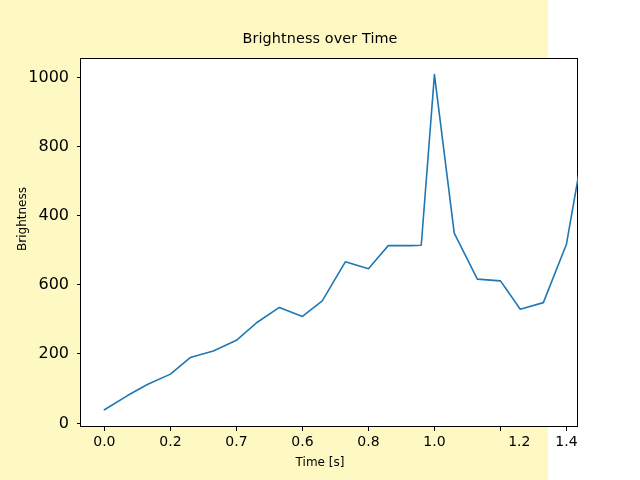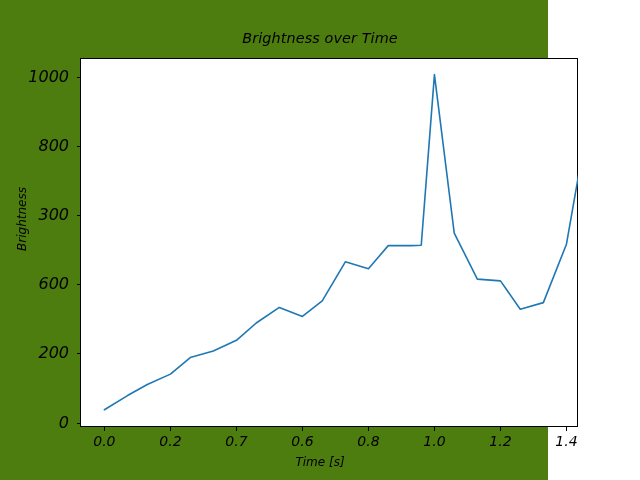--- a/index.html
+++ b/index.html
@@ -11,22 +11,21 @@
   body {
     width: 640px;
     height: 480px;
     font-family: "DejaVu Sans", sans-serif;
     overflow: hidden;
   }
   #figure {
     position: relative;
     width: 548px;
     height: 480px;
-    background: #4d7c0f;
-    font-style: italic;
+    background: #fef9c3;
   }
   #chart-title {
     position: absolute;
     left: 0;
     top: 30px;
     width: 640px;
     text-align: center;
     font-size: 14.4px;
     color: #000000;
     letter-spacing: 0.1px;
@@ -122,40 +121,40 @@
       <div class="ytick-mark" style="top: 353.41px;"></div>
       <div class="ytick-mark" style="top: 284.31px;"></div>
       <div class="ytick-mark" style="top: 215.21px;"></div>
       <div class="ytick-mark" style="top: 146.1px;"></div>
       <div class="ytick-mark" style="top: 77px;"></div>
     </div>
   <div id="ytick-labels">
       <div class="ytick-label" style="left: 9px; top: 415.51px;">0</div>
       <div class="ytick-label" style="left: 9px; top: 346.41px;">200</div>
       <div class="ytick-label" style="left: 9px; top: 277.31px;">600</div>
-      <div class="ytick-label" style="left: 9px; top: 208.21px;">300</div>
+      <div class="ytick-label" style="left: 9px; top: 208.21px;">400</div>
       <div class="ytick-label" style="left: 9px; top: 139.1px;">800</div>
       <div class="ytick-label" style="left: 9px; top: 70px;">1000</div>
     </div>
   <div id="xtick-marks">
       <div class="xtick-mark" style="left: 104.42px;"></div>
       <div class="xtick-mark" style="left: 170.43px;"></div>
       <div class="xtick-mark" style="left: 236.43px;"></div>
       <div class="xtick-mark" style="left: 302.43px;"></div>
       <div class="xtick-mark" style="left: 368.44px;"></div>
       <div class="xtick-mark" style="left: 434.44px;"></div>
       <div class="xtick-mark" style="left: 500.45px;"></div>
       <div class="xtick-mark" style="left: 566.45px;"></div>
     </div>
   <div id="xtick-labels">
       <div class="xtick-label" style="left: 74.42px; top: 434px;">0.0</div>
       <div class="xtick-label" style="left: 140.43px; top: 434px;">0.2</div>
       <div class="xtick-label" style="left: 206.43px; top: 434px;">0.7</div>
       <div class="xtick-label" style="left: 272.43px; top: 434px;">0.6</div>
       <div class="xtick-label" style="left: 338.44px; top: 434px;">0.8</div>
       <div class="xtick-label" style="left: 404.44px; top: 434px;">1.0</div>
-      <div class="xtick-label" style="left: 470.45px; top: 434px;">1.2</div>
+      <div class="xtick-label" style="left: 470.45px; top: 434px; text-align: right;">1.2</div>
       <div class="xtick-label" style="left: 536.45px; top: 434px;">1.4</div>
     </div>
 
   <div id="xlabel">Time [s]</div>
 
 </div>
 
 </body></html>

